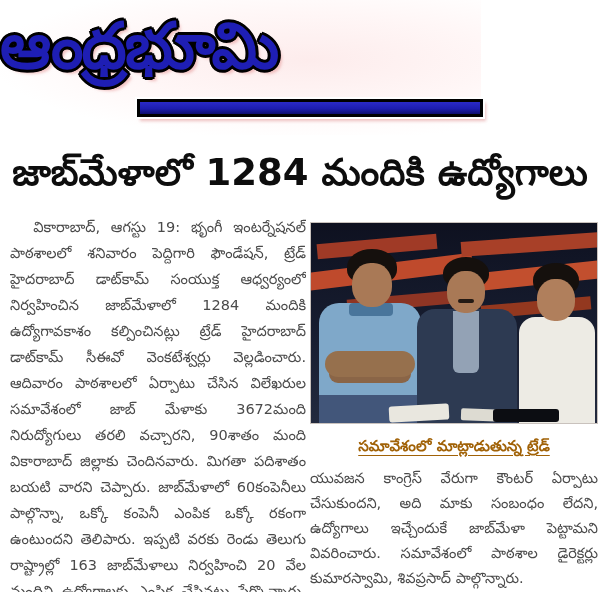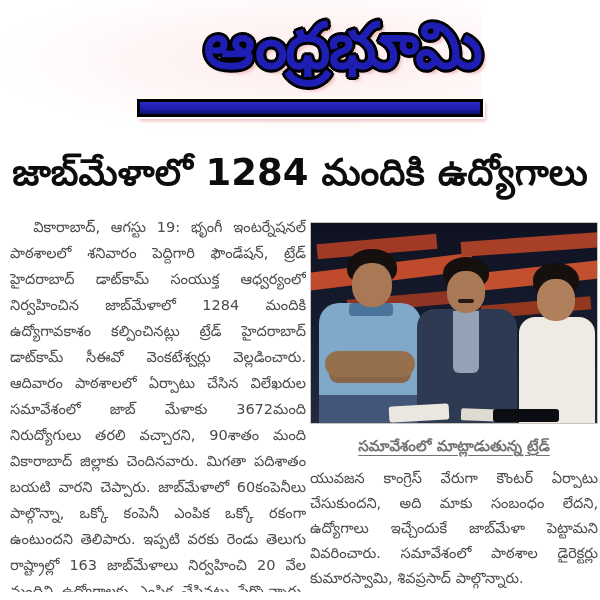--- a/index.html
+++ b/index.html
@@ -5,21 +5,21 @@
   html,body{margin:0;padding:0;}
   body{
     width:600px;height:600px;position:relative;overflow:hidden;
     background:#ffffff;
     font-family:"DejaVu Sans","Liberation Sans",sans-serif;
   }
   
   .masthead{
     position:absolute;left:0;top:0;width:481px;height:135px;
     background:radial-gradient(ellipse 320px 80px at 310px 60px, #fdecec 0%, #fff7f7 60%, #ffffff 100%);
-    text-align:right;
+    text-align:left;
   }
   .logo-text{
     display:inline-block;margin-top:6px;
     font-size:64px;line-height:80px;font-weight:bold;
     color:#1e1eb4;
     letter-spacing:-2px;
     text-shadow:
       -2px -2px 0 #000, 2px -2px 0 #000, -2px 2px 0 #000, 2px 2px 0 #000,
       -3px 0 0 #000, 3px 0 0 #000, 0 -3px 0 #000, 0 3px 0 #000,
       4px 4px 3px rgba(230,150,150,.55);
@@ -79,21 +79,21 @@
   .m2-shirt{left:142px;top:88px;width:26px;height:62px;background:#93a2b5;border-radius:0 0 6px 6px;}
   .m3-hair{left:222px;top:40px;width:46px;height:34px;border-radius:50% 50% 44% 44%;}
   .m3-face{left:226px;top:56px;width:38px;height:42px;border-radius:46%;background:#b07f5c;}
   .m3-shirt{left:208px;top:94px;width:76px;height:106px;background:#edebe4;border-radius:16px 16px 0 0;}
   .papers{left:78px;top:182px;width:60px;height:16px;background:#e9e7df;border-radius:3px;transform:rotate(-3deg);}
   .paper2{left:150px;top:186px;width:44px;height:12px;background:#dddbd2;border-radius:2px;transform:rotate(2deg);}
   .tablet{left:182px;top:186px;width:66px;height:13px;background:#0c0d12;border-radius:3px;}
   
   .caption{
     margin-top:8px;text-align:center;
-    font-weight:bold;color:#737373;
+    font-weight:bold;color:#a16207;
     font-size:15px;line-height:28px;
   }
   .caption .cap-line{text-decoration:underline;text-underline-offset:4px;}
 </style>
 </head>
 <body>
 
 <div>
 
   <div class="masthead">

